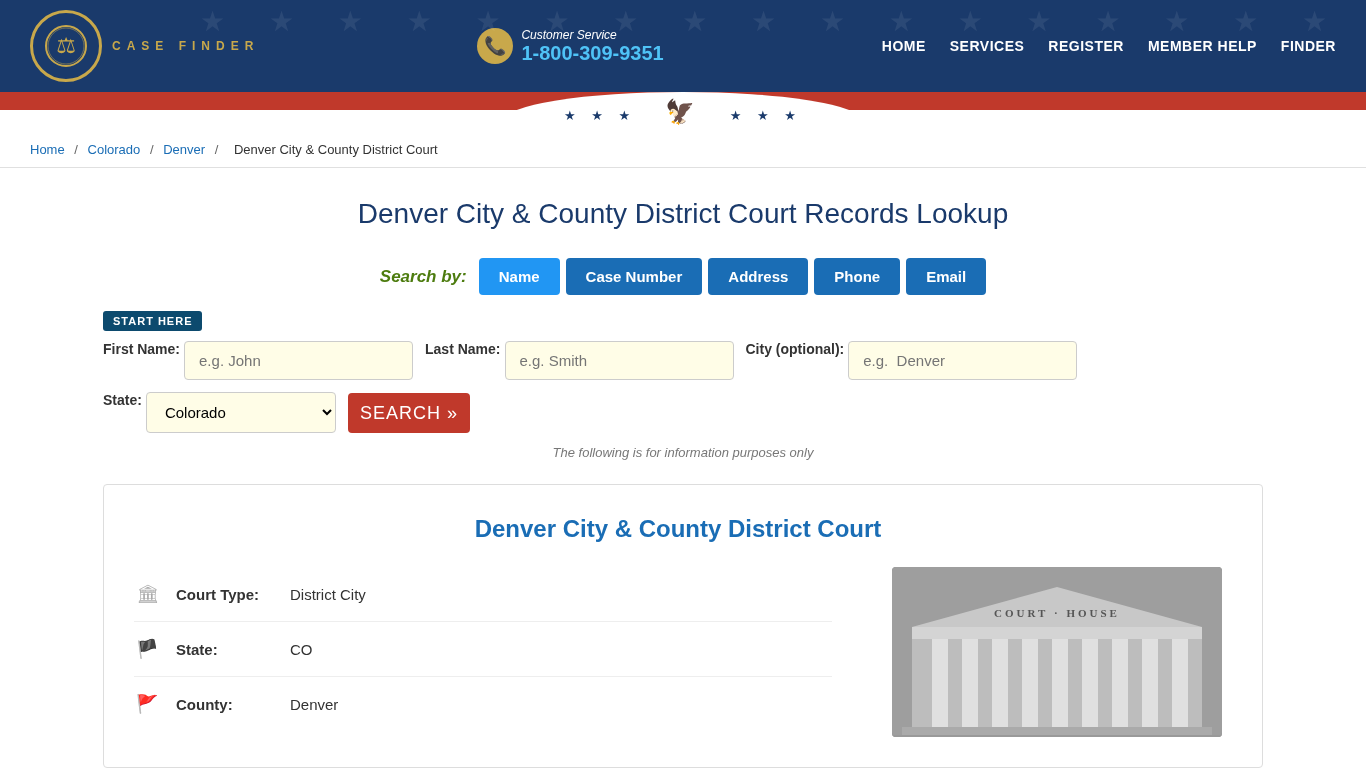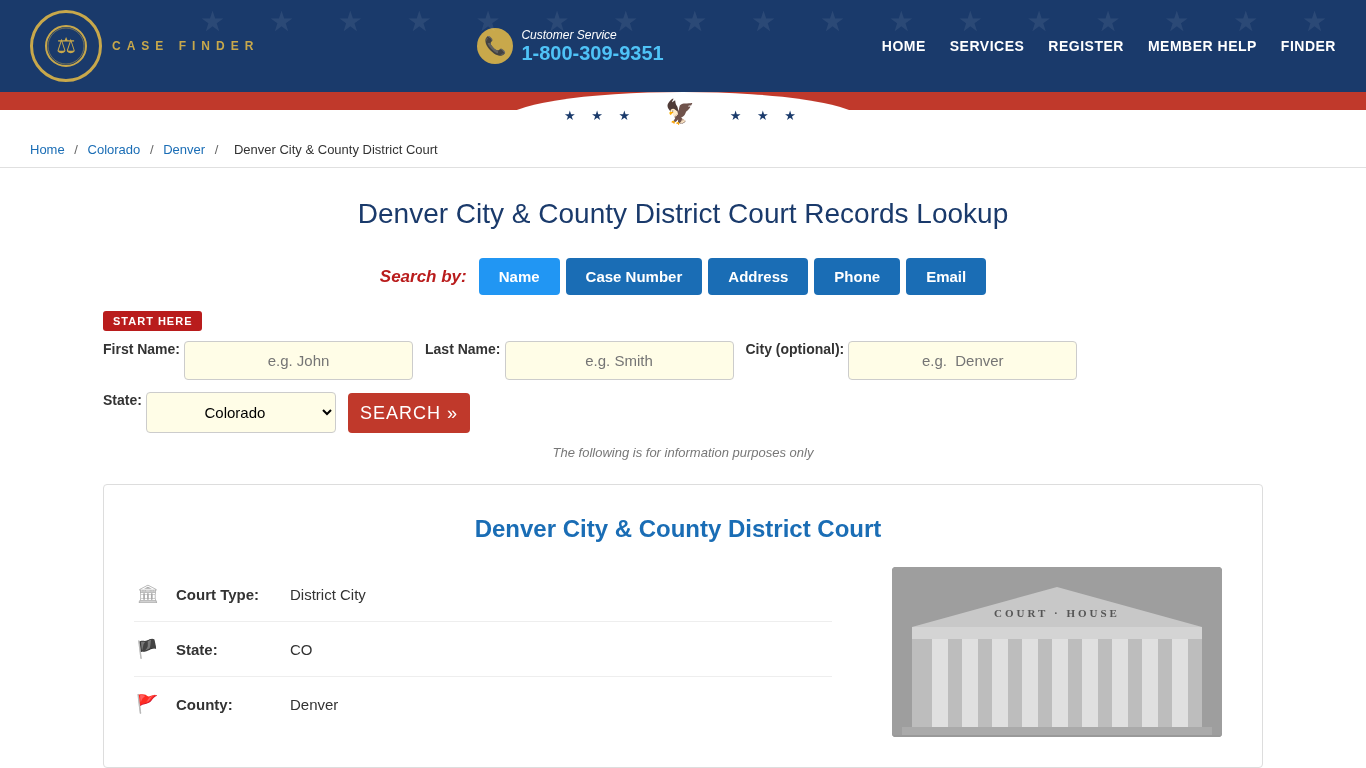--- a/index.html
+++ b/index.html
@@ -164,41 +164,41 @@
       display: flex;
       align-items: center;
       justify-content: center;
       gap: 6px;
       margin-bottom: 16px;
     }
     .search-by-label {
       font-size: 17px;
       font-style: italic;
       font-weight: bold;
-      color: #b91c1c;
+      color: #4d7c0f;
       margin-right: 6px;
     }
     .tab-btn {
       padding: 10px 20px;
       border: none;
       border-radius: 4px;
       font-size: 15px;
       font-weight: bold;
       cursor: pointer;
       color: #fff;
       background: #1a6db5;
     }
     .tab-btn.active {
       background: #2196f3;
     }
 
     
     .start-here-badge {
       display: inline-block;
-      background: #b91c1c;
+      background: #0c4a6e;
       color: #fff;
       font-size: 11px;
       font-weight: bold;
       padding: 4px 10px;
       border-radius: 3px;
       margin-bottom: 10px;
       letter-spacing: 1px;
     }
 
     
@@ -220,21 +220,20 @@
       color: #333;
     }
     .form-group input, .form-group select {
       padding: 10px 14px;
       border: 1px solid #ccc;
       border-radius: 4px;
       font-size: 15px;
       background: #fffde7;
       outline: none;
       min-width: 180px;
-      text-align: center;
     }
     .form-group.city input { min-width: 190px; }
     .form-group.state select { min-width: 190px; }
 
     .search-btn {
       background: #c0392b;
       color: #fff;
       border: none;
       border-radius: 4px;
       padding: 12px 12px;

